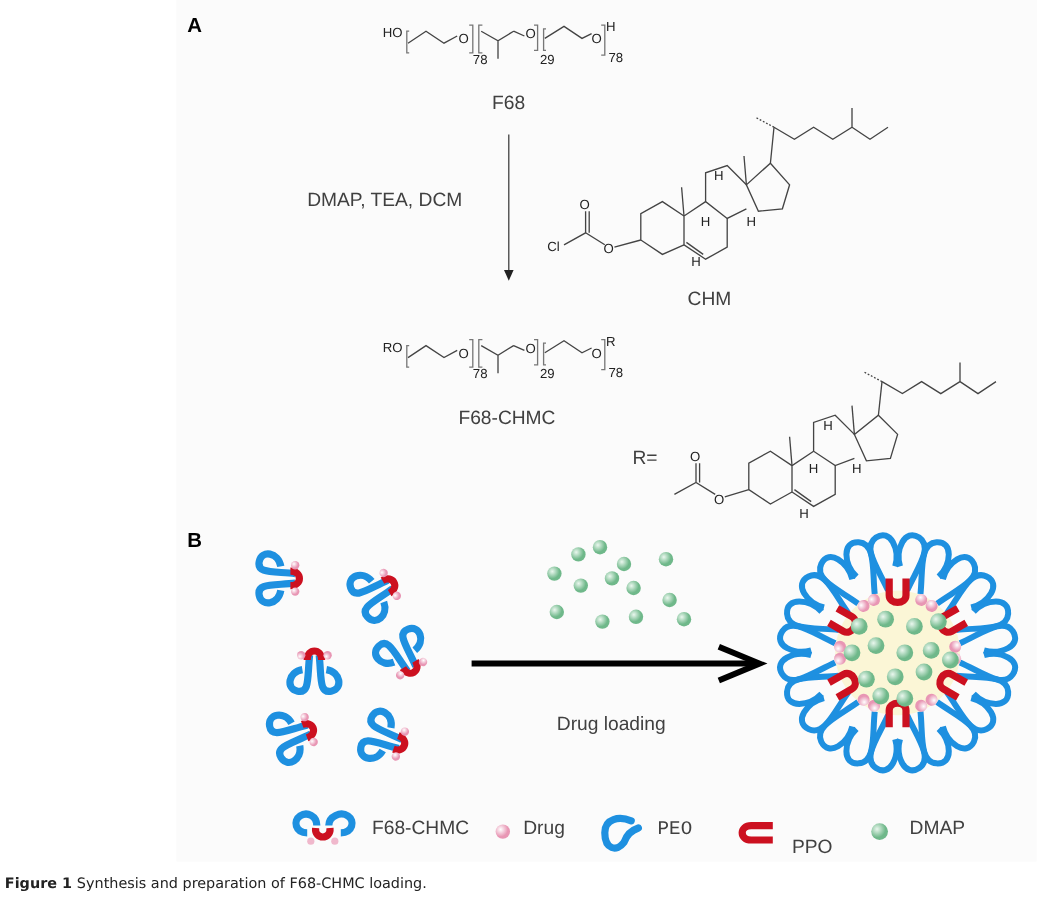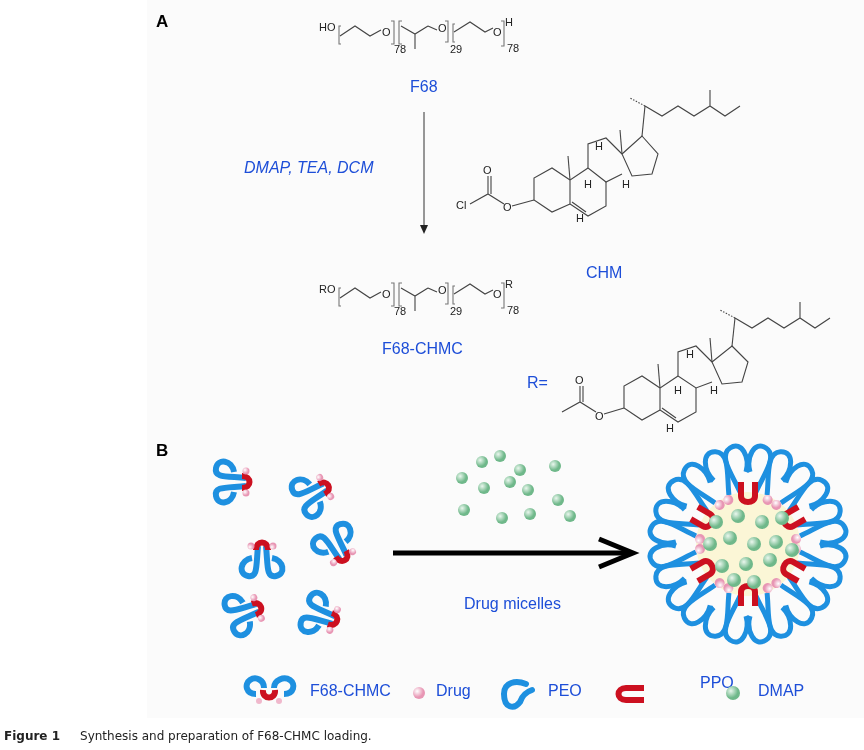--- a/index.html
+++ b/index.html
@@ -1,23 +1,23 @@
 <!DOCTYPE html>
 <html><head>
 <meta charset="utf-8">
 <style>
   html, body { margin:0; padding:0; background:#ffffff; }
   body { width:864px; height:750px; position:relative; overflow:hidden; font-family:"Liberation Sans", sans-serif; color:#111; }
   .panel { position:absolute; left:147px; top:0; width:717px; height:718px; background:#fbfbfb; }
   .abs { position:absolute; }
   .label-big { font-family:"Liberation Sans", sans-serif; font-weight:bold; font-size:17px; color:#000; }
-  .txt { font-family:"Liberation Sans", sans-serif; font-size:16px; color:#1d4ed8; }
+  .txt { font-family:"Liberation Sans", sans-serif; font-size:16px; color:#404040; }
   .chem { font-family:"Liberation Sans", sans-serif; font-size:11px; fill:#222; }
   .caption { position:absolute; left:4px; top:729px; font-family:"DejaVu Sans", sans-serif; font-size:12px; color:#222; }
-  .caption b { font-weight:bold; margin-right:20px; }
+  .caption b { font-weight:bold; margin-right:4px; }
   svg { position:absolute; overflow:visible; }
   .bond { stroke:#444; stroke-width:1.1; fill:none; }
   .bracket { stroke:#777; stroke-width:1.1; fill:none; }
 </style>
 </head>
 <body>
 
 <div class="panel"></div>
 
 <div class="abs label-big" style="left:156px;top:12px;">A</div>
@@ -40,21 +40,21 @@
   <path class="bracket" d="M186 7 L189 7 L189 32 L186 32"></path>
   <text class="chem" x="190" y="12">H</text>
   <text class="chem" x="192" y="38">78</text>
 </svg>
 <div class="abs txt" style="left:410px;top:78px;">F68</div>
 
 <svg style="left:418px;top:112px;" width="12" height="124">
   <line x1="6" y1="0" x2="6" y2="116" stroke="#333" stroke-width="1"></line>
   <polygon points="2,113 10,113 6,122" fill="#222"></polygon>
 </svg>
-<div class="abs txt" style="left:244px;top:159px;font-style:italic;">DMAP, TEA, DCM</div>
+<div class="abs txt" style="left:256px;top:159px;">DMAP, TEA, DCM</div>
 
 <svg style="left:450px;top:88px;" width="290" height="150">
 
   <path class="bond" d="M195 18 L212 28 L228 18 L244 28 L260 18 L275 28 L290 18 M260 18 L260 2"></path>
   <path class="bond" d="M195 18 L180 10" stroke-dasharray="1.5 1.5"></path>
   <path class="bond" d="M195 18 L192 48" stroke-width="2.4"></path>
 
   <path class="bond" d="M192 48 L208 66 L202 86 L182 88 L172 66 Z"></path>
   <path class="bond" d="M172 66 L170 42" stroke-width="2.4"></path>
 
@@ -69,21 +69,21 @@
 
   <path class="bond" d="M54 116 L38 106 L20 116 M38 106 L38 88 M41 106 L41 88"></path>
   <text class="chem" x="33" y="86">O</text>
   <text class="chem" x="6" y="121">Cl</text>
   <text class="chem" x="53" y="123">O</text>
   <text class="chem" x="145" y="62">H</text>
   <text class="chem" x="134" y="100">H</text>
   <text class="chem" x="172" y="100">H</text>
   <text class="chem" x="126" y="134">H</text>
 </svg>
-<div class="abs txt" style="left:586px;top:241px;margin-top:23px;">CHM</div>
+<div class="abs txt" style="left:573px;top:241px;">CHM</div>
 
 <svg style="left:315px;top:276px;" width="220" height="45">
   <text class="chem" x="4" y="17">RO</text>
   <path class="bracket" d="M26 12 L24 12 L24 30 L26 30"></path>
   <path class="bond" d="M25 22 L40 12 L55 22 L66 16"></path>
   <text class="chem" x="67" y="22">O</text>
   <path class="bracket" d="M76 7 L79 7 L79 30 L76 30"></path>
   <text class="chem" x="79" y="39">78</text>
   <path class="bracket" d="M87 7 L84 7 L84 30 L87 30"></path>
   <path class="bond" d="M86 12 L100 20 L113 12 M100 20 L100 35 M113 12 L122 16"></path>
@@ -200,21 +200,21 @@
     <circle cx="90" cy="66" r="6" fill="url(#drugs-gr)"></circle>
     <circle cx="115" cy="18" r="6" fill="url(#drugs-gr)"></circle>
     <circle cx="118" cy="52" r="6" fill="url(#drugs-gr)"></circle>
     <circle cx="130" cy="68" r="6" fill="url(#drugs-gr)"></circle>
   </svg>
 
 <svg style="left:393px;top:537px;" width="250" height="36">
   <line x1="0" y1="16" x2="236" y2="16" stroke="#000" stroke-width="5"></line>
   <polyline points="206,2 240,16 206,30" fill="none" stroke="#000" stroke-width="5"></polyline>
 </svg>
-<div class="abs txt" style="left:464px;top:595px;">Drug micelles</div>
+<div class="abs txt" style="left:464px;top:595px;">Drug loading</div>
 
 <svg id="micelle" style="left:645px;top:448px;" width="210" height="200">
     <defs>
       <radialGradient id="micelle-pk" cx="35%" cy="35%">
         <stop offset="0" stop-color="#ffffff"></stop>
         <stop offset="1" stop-color="#e896b4"></stop>
       </radialGradient>
       <radialGradient id="micelle-gr" cx="35%" cy="35%">
         <stop offset="0" stop-color="#eaf7ee"></stop>
         <stop offset="1" stop-color="#6fb88a"></stop>
@@ -318,25 +318,25 @@
           <stop offset="0" stop-color="#fff"></stop>
           <stop offset="1" stop-color="#e896b4"></stop>
         </radialGradient>
       </defs>
     <circle cx="7" cy="7" r="6" fill="url(#gpink)"></circle>
   </svg>
   <div class="abs txt" style="left:196px;top:8px;">Drug</div>
   <svg style="left:258px;top:4px;" width="40" height="34">
     <path d="M28 6 C18 2 6 4 6 16 C6 30 16 32 22 24 C24 18 28 14 34 12" fill="none" stroke="#1e90e0" stroke-width="6" stroke-linecap="round"></path>
   </svg>
-  <div class="abs txt" style="left:308px;top:8px;">PEO</div>
+  <div class="abs txt" style="left:308px;top:8px;font-family:Liberation Mono, monospace;">PEO</div>
   <svg style="left:370px;top:8px;" width="40" height="24">
     <path d="M34 6 L16 6 C6 6 6 18 16 18 L34 18" fill="none" stroke="#cc1020" stroke-width="6"></path>
   </svg>
-  <div class="abs txt" style="left:420px;top:0;margin-left:40px;">PPO</div>
+  <div class="abs txt" style="left:420px;top:24px;">PPO</div>
   <svg style="left:485px;top:11px;" width="16" height="16">
     <defs>
         <radialGradient id="ggreen" cx="35%" cy="35%">
           <stop offset="0" stop-color="#e8f6ec"></stop>
           <stop offset="1" stop-color="#6fb88a"></stop>
         </radialGradient>
       </defs>
     <circle cx="8" cy="8" r="7" fill="url(#ggreen)"></circle>
   </svg>
   <div class="abs txt" style="left:518px;top:8px;">DMAP</div>

